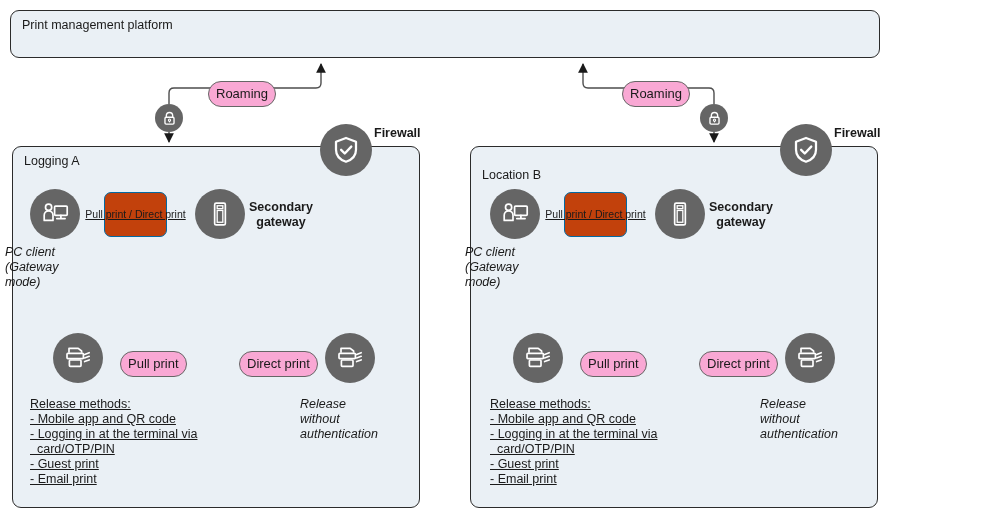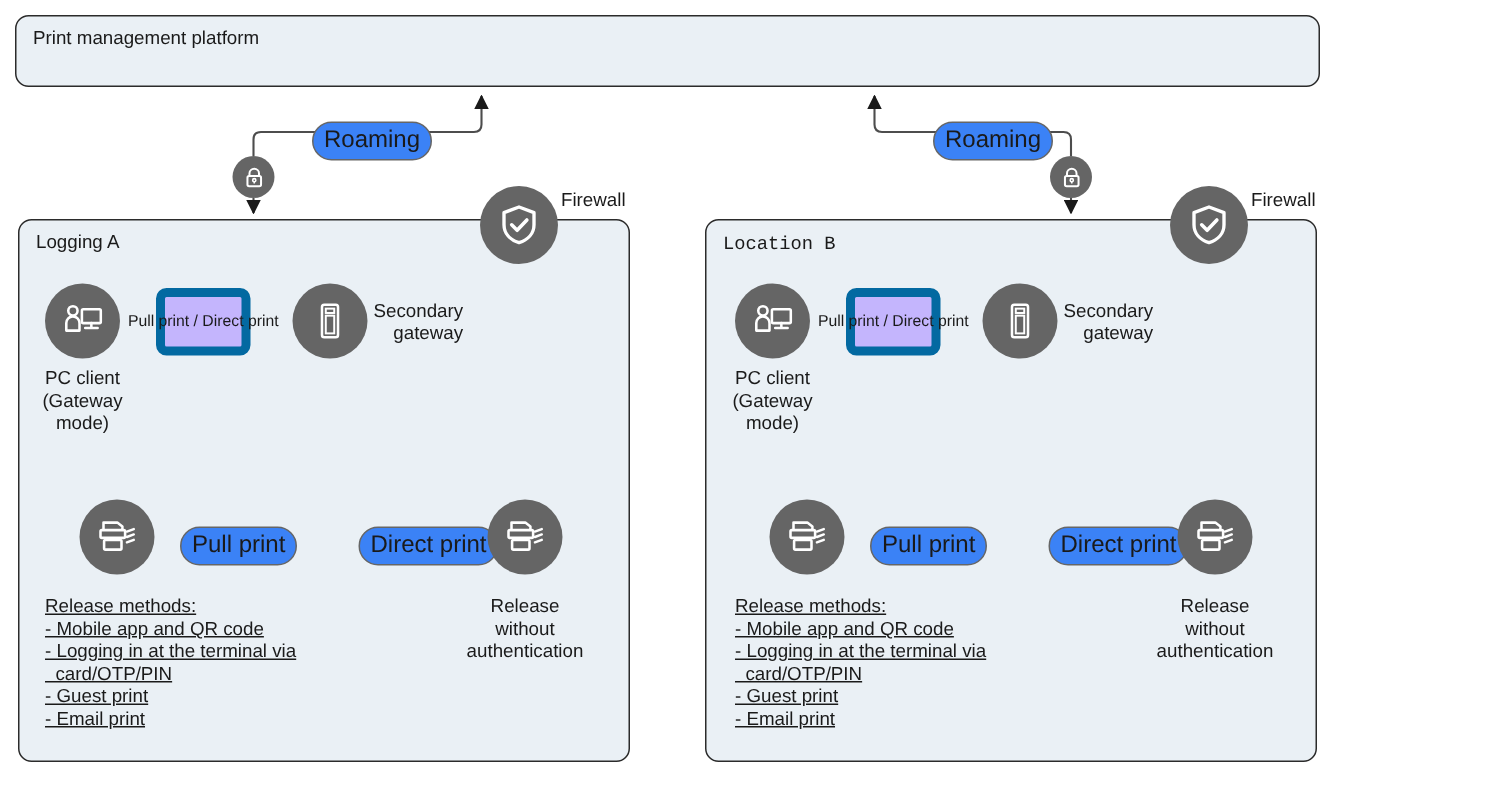--- a/index.html
+++ b/index.html
@@ -39,46 +39,47 @@
   .circ svg{display:block;}
 
   
   .cap{
     position:absolute;
     font-size:12.5px;
     line-height:15px;
     color:#1a1a1a;
     white-space:pre;
   }
-  .cap.center{text-align:center;}
-  .cap.left{text-align:right;}
+  .cap.center{text-align:left;font-style:italic;}
+  .cap.left{text-align:center;font-weight:bold;}
 
   
   .edgebox{
     position:absolute;
-    background:#c4b5fd;
-    border:6px solid #0369a1;
+    background:#c2410c;
+    border:1px solid #0369a1;
     border-radius:7px;
     box-sizing:border-box;
     display:flex;flex-direction:column;
     align-items:center;justify-content:center;
     font-size:10.5px;
     line-height:13px;
     color:#1a1a1a;
     white-space:nowrap;
+    text-decoration:underline;
   }
   
   .pill{
     position:absolute;
-    background:#3b82f6;
+    background:#f9a8d4;
     border:1px solid #666;
     border-radius:999px;
     box-sizing:border-box;
     display:flex;align-items:center;justify-content:center;
-    font-size:16px;
+    font-size:13px;
     line-height:12px;
     color:#1a1a1a;
     white-space:nowrap;
     padding:12px 7px;
   }
   .multiline{white-space:pre;text-align:left;text-decoration:underline;}
 </style>
 </head>
 <body>
 
@@ -119,21 +120,21 @@
     </g>
   </svg>
 
   <div class="box" style="left:10px;top:10px;width:870px;height:48px;"></div>
   <div class="box-title" style="left:22px;top:18px;">Print management platform</div>
 
   <div class="box" style="left:12px;top:146px;width:408px;height:362px;"></div>
   <div class="box-title" style="left:24px;top:154px;">Logging A</div>
 
   <div class="box" style="left:470px;top:146px;width:408px;height:362px;"></div>
-  <div class="box-title" style="left:482px;top:156px;font-family:Liberation Mono, monospace;">Location B</div>
+  <div class="box-title" style="left:482px;top:168px;">Location B</div>
 
   <div class="circ" style="left:155px;top:104px;width:28px;height:28px;">
     <svg width="17" height="17" viewBox="0 0 24 24">
       <path d="M7.5 10.5 V8 a4.5 4.5 0 0 1 9 0 v2.5" fill="none" stroke="#ffffff" stroke-width="1.9"></path>
       <rect x="5.6" y="10.3" width="12.8" height="9.6" rx="1.6" fill="none" stroke="#ffffff" stroke-width="1.9"></rect>
       <circle cx="12" cy="14.3" r="1.5" fill="none" stroke="#ffffff" stroke-width="1.5"></circle>
       <path d="M12 15.4 v2.1" stroke="#ffffff" stroke-width="1.5" fill="none"></path>
     </svg>
   </div>
 

